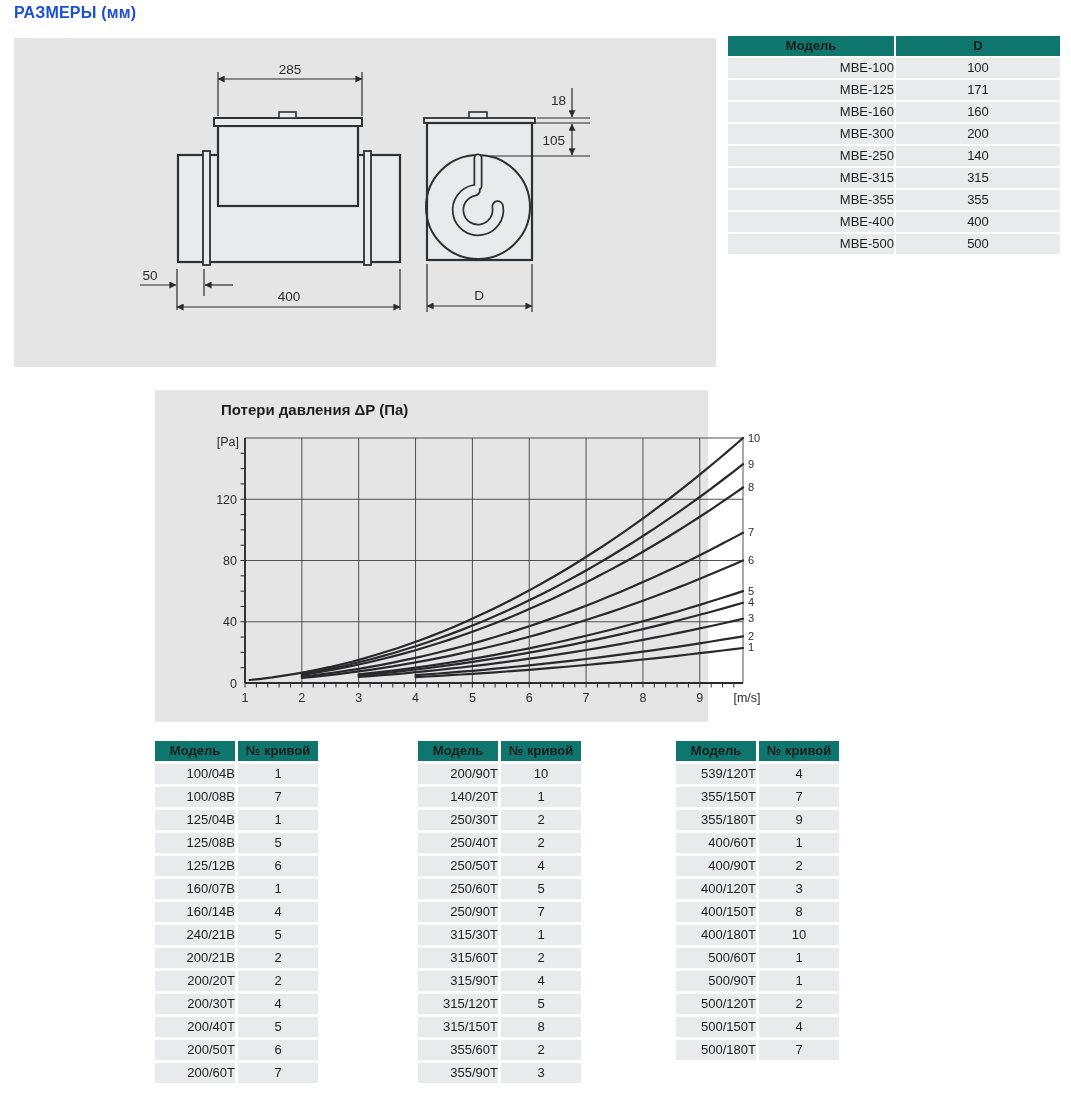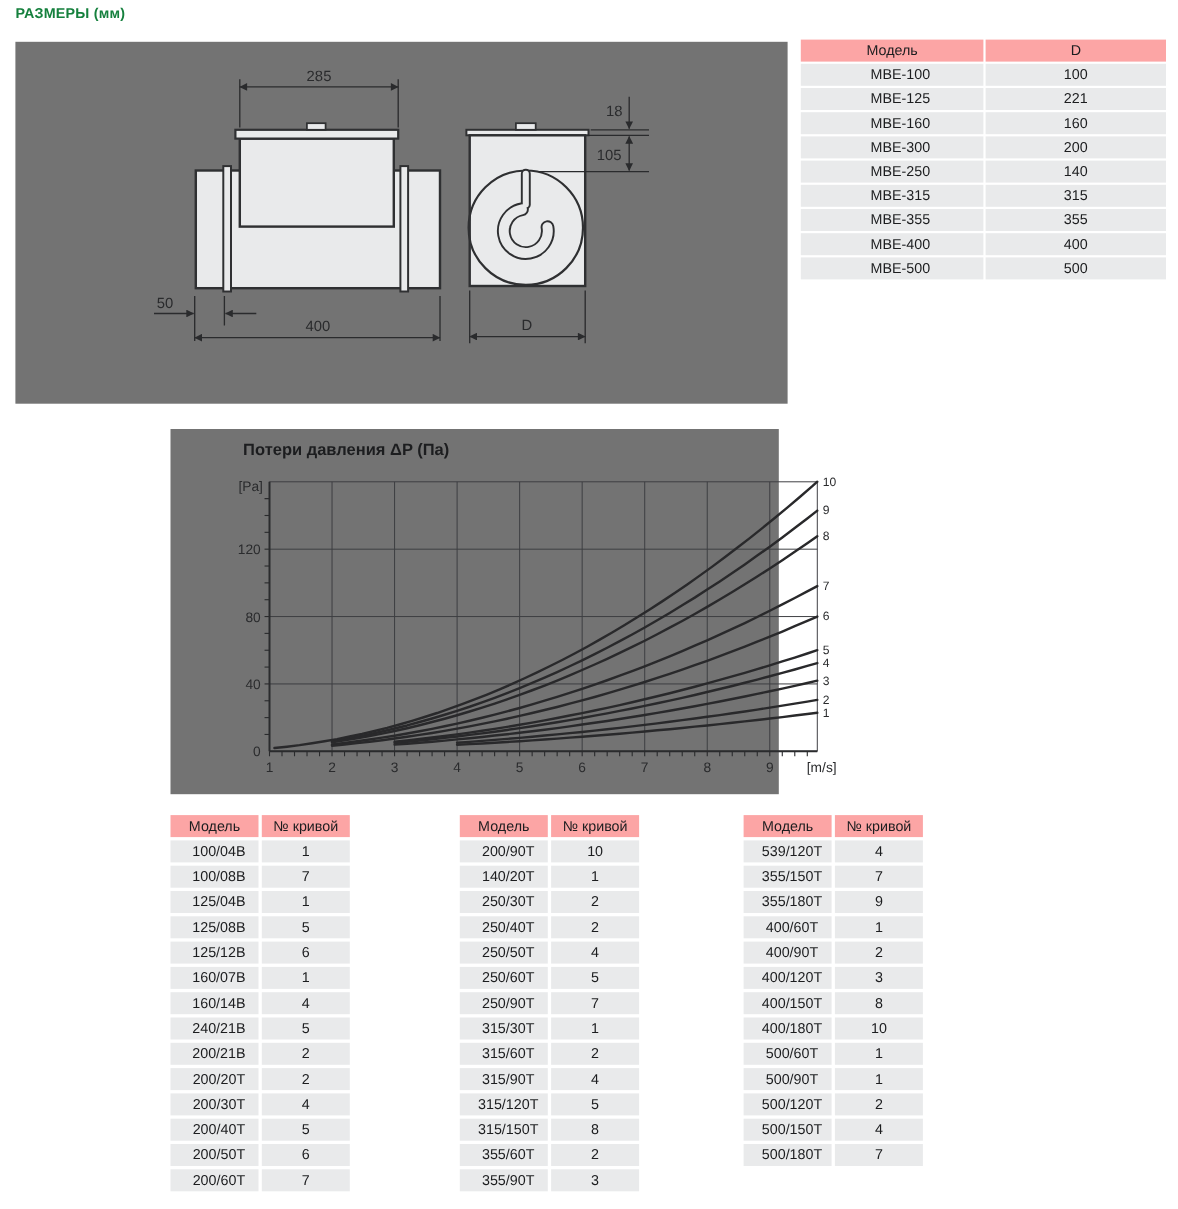--- a/index.html
+++ b/index.html
@@ -1,36 +1,36 @@
 <!DOCTYPE html>
 <html><head>
 <meta charset="utf-8">
 <style>
   html,body{margin:0;padding:0;background:#ffffff;}
   body{position:relative;width:1071px;height:1099px;overflow:hidden;
        font-family:"Liberation Sans","DejaVu Sans",sans-serif;color:#1c1d1f;}
-  .page-title{position:absolute;left:14px;top:4px;margin:0;font-size:13px;font-weight:bold;
-              letter-spacing:.2px;color:#15803d;}
-  .panel{position:absolute;background:#737373;}
+  .page-title{position:absolute;left:14px;top:4px;margin:0;font-size:16px;font-weight:bold;
+              letter-spacing:.2px;color:#1d4ed8;}
+  .panel{position:absolute;background:#e5e5e5;}
   .drawing-panel{left:14px;top:38px;width:702px;height:329px;}
   .chart-panel{left:155px;top:390px;width:553px;height:332px;}
   .chart-title{position:absolute;left:66px;top:11px;font-size:15px;font-weight:bold;color:#1c1d1f;}
   svg{display:block;}
   svg text{fill:#2a2b2d;font-family:"Liberation Sans","DejaVu Sans",sans-serif;}
   .dim-label{font-size:13.5px;}
   .chart-svg{position:absolute;left:0;top:0;}
   .tick-label{font-size:12.5px;}
   .curve-label{font-size:11px;}
   
   .dtable{position:absolute;display:grid;font-size:13px;}
   .size-table{grid-template-columns:166px 164px;gap:2px;}
   .curve-table{grid-template-columns:80px 80px;gap:3px;}
   .dtable .c{height:20px;line-height:20px;background:#e9eaeb;text-align:center;white-space:nowrap;}
-  .dtable .h{background:#fca5a5;font-weight:normal;}
-  .dtable .model{text-align:center;padding-left:8px;}
+  .dtable .h{background:#0f766e;font-weight:bold;}
+  .dtable .model{text-align:right;padding-left:8px;}
   .size-table .model{padding-left:15px;}
 </style>
 </head>
 <body>
 
 <h1 class="page-title">РАЗМЕРЫ (мм)</h1>
 
 <div class="panel drawing-panel">
   <svg width="702" height="329" viewBox="0 0 702 329">
     <defs>
@@ -92,21 +92,21 @@
     <text class="dim-label" x="465" y="262" text-anchor="middle">D</text>
   </svg>
 </div>
 
 <div class="dtable size-table" style="left:728px;top:36px;">
     <div class="c h">Модель</div>
     <div class="c h">D</div>
     <div class="c model">МВЕ-100</div>
     <div class="c">100</div>
     <div class="c model">МВЕ-125</div>
-    <div class="c">221</div>
+    <div class="c">171</div>
     <div class="c model">МВЕ-160</div>
     <div class="c">160</div>
     <div class="c model">МВЕ-300</div>
     <div class="c">200</div>
     <div class="c model">МВЕ-250</div>
     <div class="c">140</div>
     <div class="c model">МВЕ-315</div>
     <div class="c">315</div>
     <div class="c model">МВЕ-355</div>
     <div class="c">355</div>

